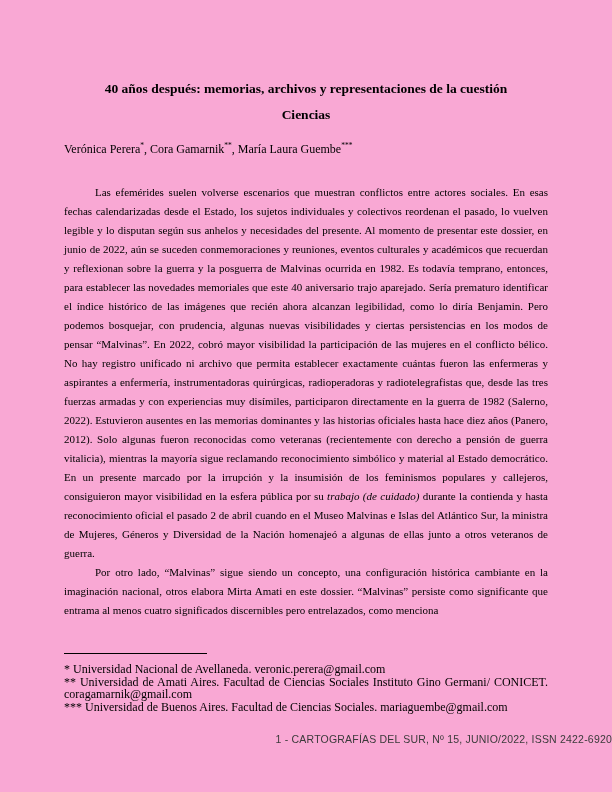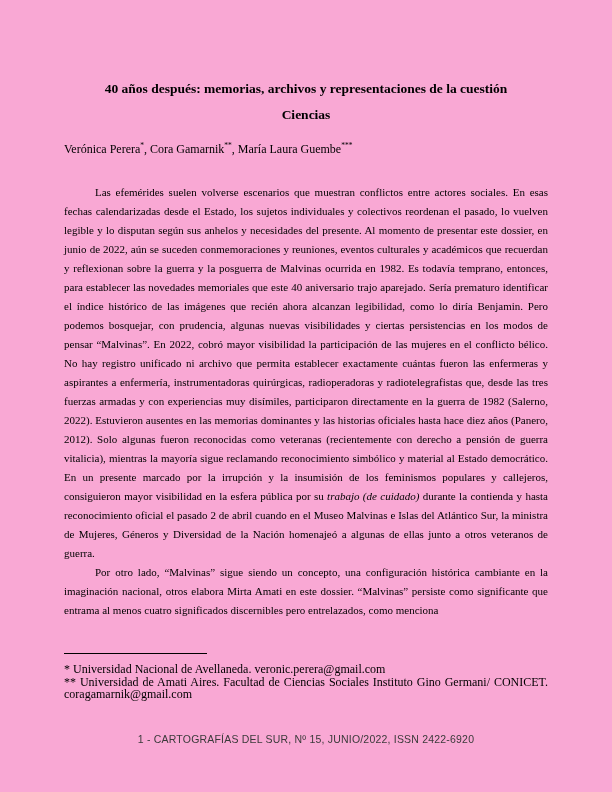--- a/index.html
+++ b/index.html
@@ -67,21 +67,21 @@
   .footnote {
     font-size: 12px;
     line-height: 12.5px;
     text-align: justify;
   }
   .page-footer {
     position: absolute;
     left: 0;
     right: 0;
     top: 733px;
-    text-align: center;
+    text-align: right;
     font-family: "Liberation Sans", sans-serif;
     font-size: 10.5px;
     color: #3a3a3a;
     letter-spacing: 0.2px;
   }
 </style>
 </head>
 <body>
 
 <div class="page">
@@ -97,16 +97,17 @@
     <div class="body-text">
       <p class="para"><span>Las efemérides suelen volverse escenarios que muestran conflictos entre actores sociales. En esas fechas calendarizadas desde el Estado, los sujetos individuales y colectivos reordenan el pasado, lo vuelven legible y lo disputan según sus anhelos y necesidades del presente. Al momento de presentar este dossier, en junio de 2022, aún se suceden conmemoraciones y reuniones, eventos culturales y académicos que recuerdan y reflexionan sobre la guerra y la posguerra de Malvinas ocurrida en 1982. Es todavía temprano, entonces, para establecer las novedades memoriales que este 40 aniversario trajo aparejado. Sería prematuro identificar el índice histórico de las imágenes que recién ahora alcanzan legibilidad, como lo diría Benjamin. Pero podemos bosquejar, con prudencia, algunas nuevas visibilidades y ciertas persistencias en los modos de pensar “Malvinas”. En 2022, cobró mayor visibilidad la participación de las mujeres en el conflicto bélico. No hay registro unificado ni archivo que permita establecer exactamente cuántas fueron las enfermeras y aspirantes a enfermería, instrumentadoras quirúrgicas, radioperadoras y radiotelegrafistas que, desde las tres fuerzas armadas y con experiencias muy disímiles, participaron directamente en la guerra de 1982 (Salerno, 2022). Estuvieron ausentes en las memorias dominantes y las historias oficiales hasta hace diez años (Panero, 2012). Solo algunas fueron reconocidas como veteranas (recientemente con derecho a pensión de guerra vitalicia), mientras la mayoría sigue reclamando reconocimiento simbólico y material al Estado democrático. En un presente marcado por la irrupción y la insumisión de los feminismos populares y callejeros, consiguieron mayor visibilidad en la esfera pública por su </span><span class="italic">trabajo (de cuidado)</span><span> durante la contienda y hasta reconocimiento oficial el pasado 2 de abril cuando en el Museo Malvinas e Islas del Atlántico Sur, la ministra de Mujeres, Géneros y Diversidad de la Nación homenajeó a algunas de ellas junto a otros veteranos de guerra.</span></p>
       <p class="para">Por otro lado, “Malvinas” sigue siendo un concepto, una configuración histórica cambiante en la imaginación nacional, otros elabora Mirta Amati en este dossier. “Malvinas” persiste como significante que entrama al menos cuatro significados discernibles pero entrelazados, como menciona</p>
     </div>
   </div>
 
   <div class="footnote-area">
     <div class="footnote-sep"></div>
     <div class="footnote">* Universidad Nacional de Avellaneda. veronic.perera@gmail.com</div>
     <div class="footnote">** Universidad de Amati Aires. Facultad de Ciencias Sociales Instituto Gino Germani/ CONICET. coragamarnik@gmail.com</div>
+    <div class="footnote">*** Universidad de Buenos Aires. Facultad de Ciencias Sociales. mariaguembe@gmail.com</div>
   </div>
 
   <div class="page-footer"><span>1 - CARTOGRAFÍAS DEL SUR, Nº 15, JUNIO/2022, ISSN 2422-6920</span></div>
 </div>
 
 </body></html>

